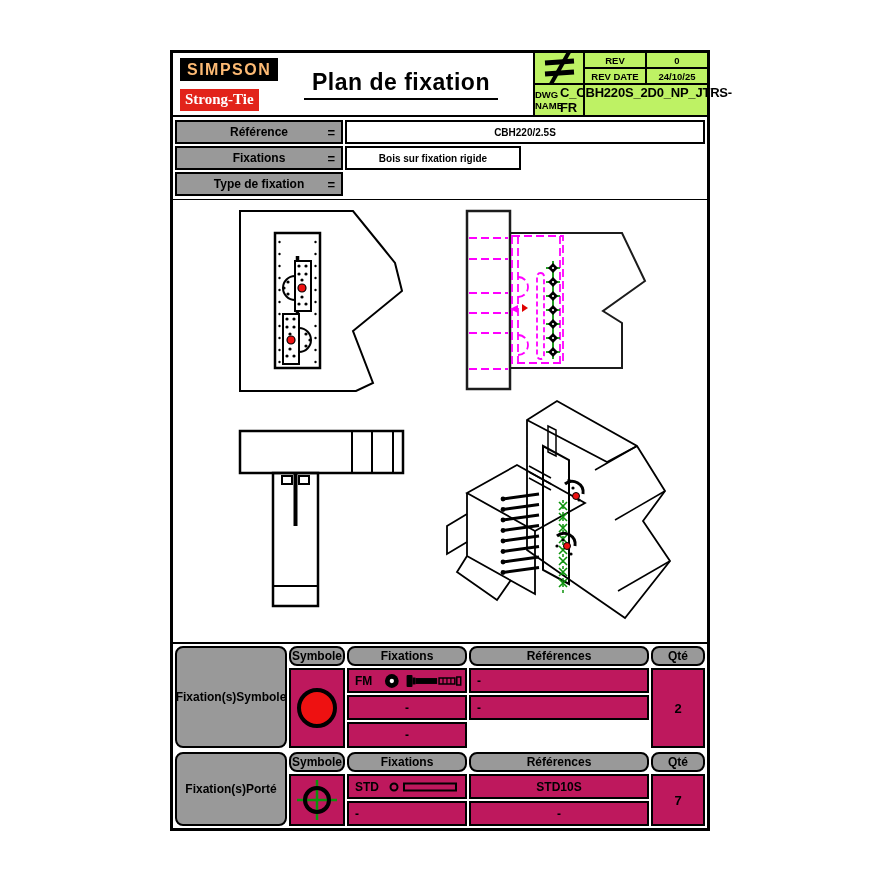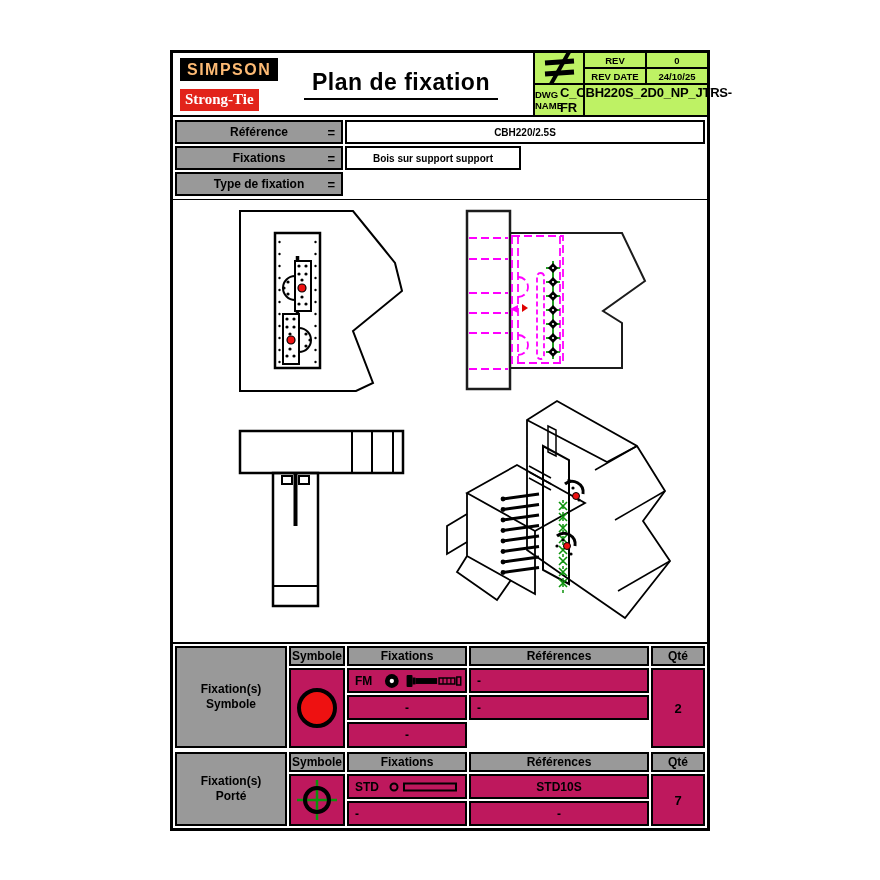--- a/index.html
+++ b/index.html
@@ -43,22 +43,22 @@
   .drawings svg{position:absolute;}
   svg *{vector-effect:non-scaling-stroke;}
   
   .fix-table{flex:none;display:grid;gap:2px;padding:2px;
        grid-template-columns:112px 56px 120px 180px 1fr;}
   .fix-table.t1{grid-template-rows:20px 25px 25px 26px;}
   .fix-table.t2{grid-template-rows:20px 25px 25px;}
   .cell{border:2px solid #000;box-sizing:border-box;background:#be185d;
        display:flex;align-items:center;justify-content:center;
        font-weight:bold;font-size:12px;}
-  .gray{background:#999;}
-  .group-cell{grid-column:1;grid-row:1/-1;flex-direction:column;line-height:1.25;}
+  .gray{background:#999;border-radius:8px;}
+  .group-cell{grid-column:1;grid-row:1/-1;flex-direction:row;line-height:1.25;}
   .symbol-cell{grid-column:2;grid-row:2/-1;}
   .qty-cell{grid-column:5;grid-row:2/-1;font-size:13px;}
   .fx-cell{justify-content:flex-start;padding-left:6px;gap:8px;}
   .red-circle{width:32px;height:32px;border-radius:50%;
        background:#ee1111;border:4px solid #000;}
 </style>
 </head>
 <body>
 
 <div class="doc">
@@ -94,21 +94,21 @@
         <span>Référence</span>
         <span class="ref-eq">=</span>
       </div>
       <div class="ref-value">CBH220/2.5S</div>
     </div>
     <div class="ref-row">
       <div class="ref-label">
         <span>Fixations</span>
         <span class="ref-eq">=</span>
       </div>
-      <div class="ref-value half1">Bois sur support support</div>
+      <div class="ref-value half1">Bois sur fixation rigide</div>
     </div>
     <div class="ref-row">
       <div class="ref-label">
         <span>Type de fixation</span>
         <span class="ref-eq">=</span>
       </div>
     </div>
   </div>
 
   <div class="drawings">

